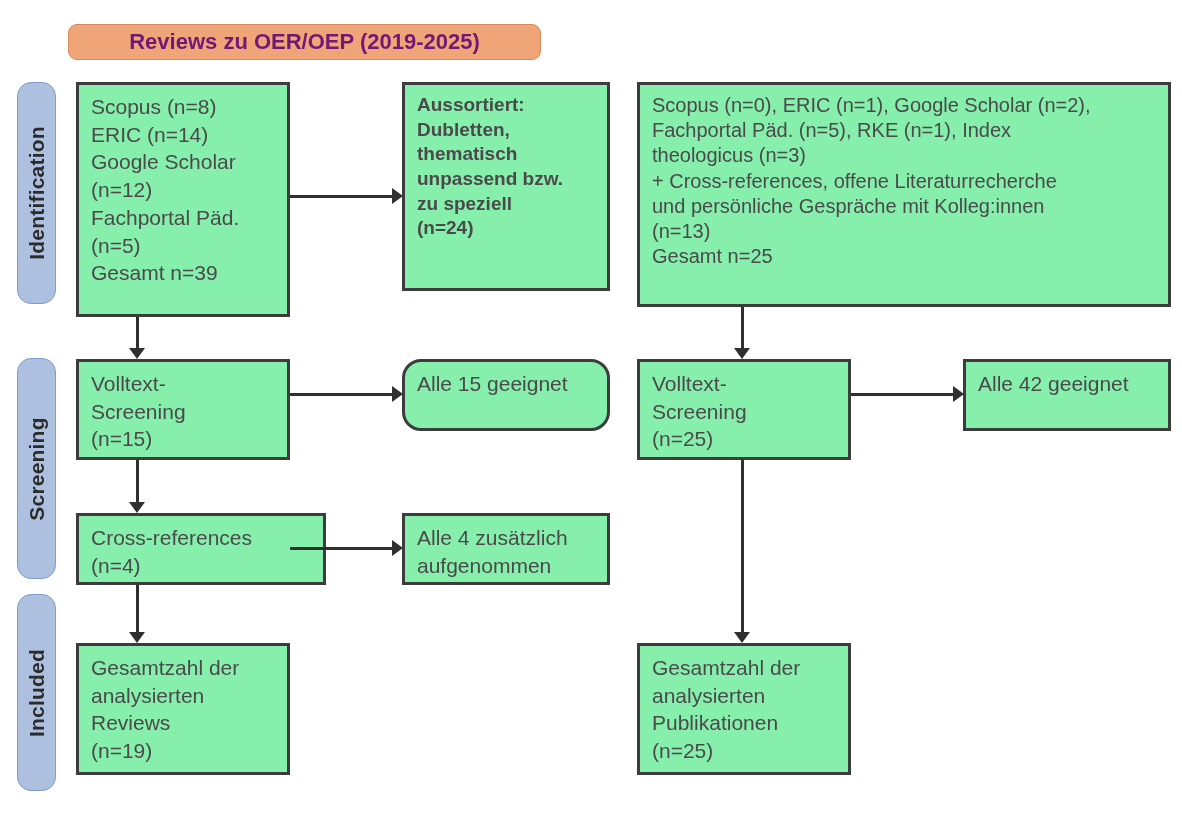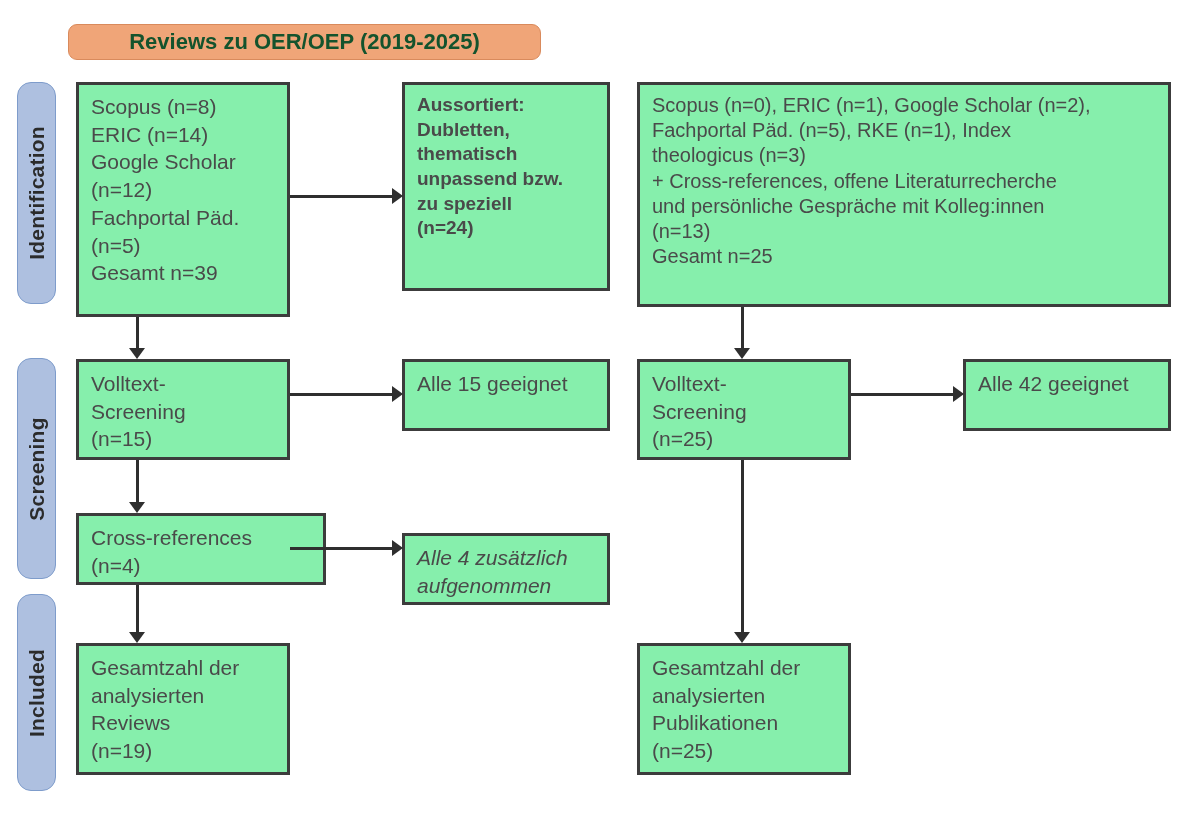--- a/index.html
+++ b/index.html
@@ -43,21 +43,21 @@
     position: absolute;
     background: #f0a578;
     border: 1.5px solid #d98a5c;
     border-radius: 9px;
     box-sizing: border-box;
     display: flex;
     align-items: center;
     justify-content: center;
     font-size: 22px;
     font-weight: bold;
-    color: #14532d;
+    color: #701a75;
     white-space: nowrap;
   }
 
   
   .node {
     position: absolute;
     background: #86efac;
     border: 3px solid #3c3c3c;
     box-sizing: border-box;
     padding: 8px 10px 6px 12px;
@@ -128,32 +128,32 @@
   <div class="conn-h" style="left:290px; top:195px; width:103px;"></div>
   <div class="arrow-right" style="left:392px; top:188px;"></div>
 
   <div class="conn-v" style="left:136px; top:317px; height:34px;"></div>
   <div class="arrow-down" style="left:129px; top:348px;"></div>
 
   <div class="node" style="left:76px; top:359px; width:214px; height:101px;">Volltext-
 Screening
 (n=15)</div>
 
-  <div class="node" style="left:402px; top:359px; width:208px; height:72px;">Alle 15 geeignet</div>
+  <div class="node" style="left:402px; top:359px; width:208px; height:72px;border-radius:19px;">Alle 15 geeignet</div>
 
   <div class="conn-h" style="left:290px; top:393px; width:103px;"></div>
   <div class="arrow-right" style="left:392px; top:386px;"></div>
 
   <div class="conn-v" style="left:136px; top:460px; height:45px;"></div>
   <div class="arrow-down" style="left:129px; top:502px;"></div>
 
   <div class="node" style="left:76px; top:513px; width:250px; height:72px;">Cross-references
 (n=4)</div>
 
-  <div class="node" style="left:402px; top:533px; width:208px; height:72px;font-style:italic;">Alle 4 zusätzlich
+  <div class="node" style="left:402px; top:513px; width:208px; height:72px;">Alle 4 zusätzlich
 aufgenommen</div>
 
   <div class="conn-h" style="left:290px; top:547px; width:103px;"></div>
   <div class="arrow-right" style="left:392px; top:540px;"></div>
 
   <div class="conn-v" style="left:136px; top:585px; height:51px;"></div>
   <div class="arrow-down" style="left:129px; top:632px;"></div>
 
   <div class="node" style="left:76px; top:643px; width:214px; height:132px;">Gesamtzahl der
 analysierten

